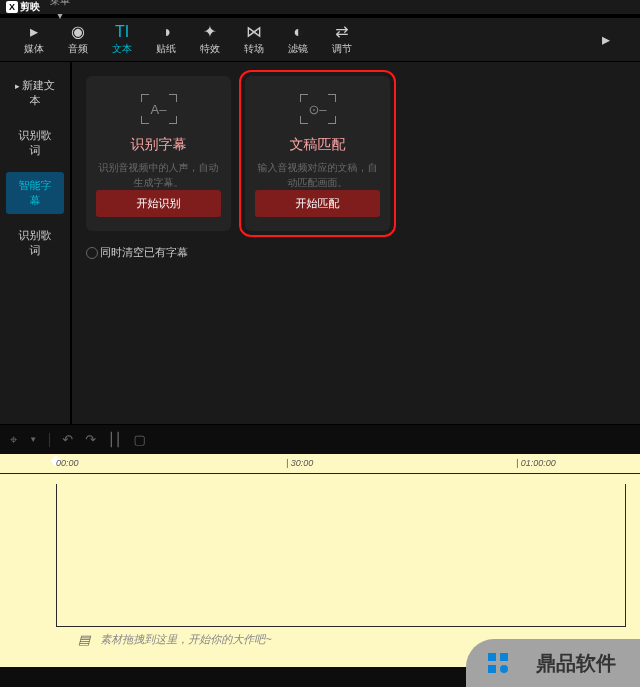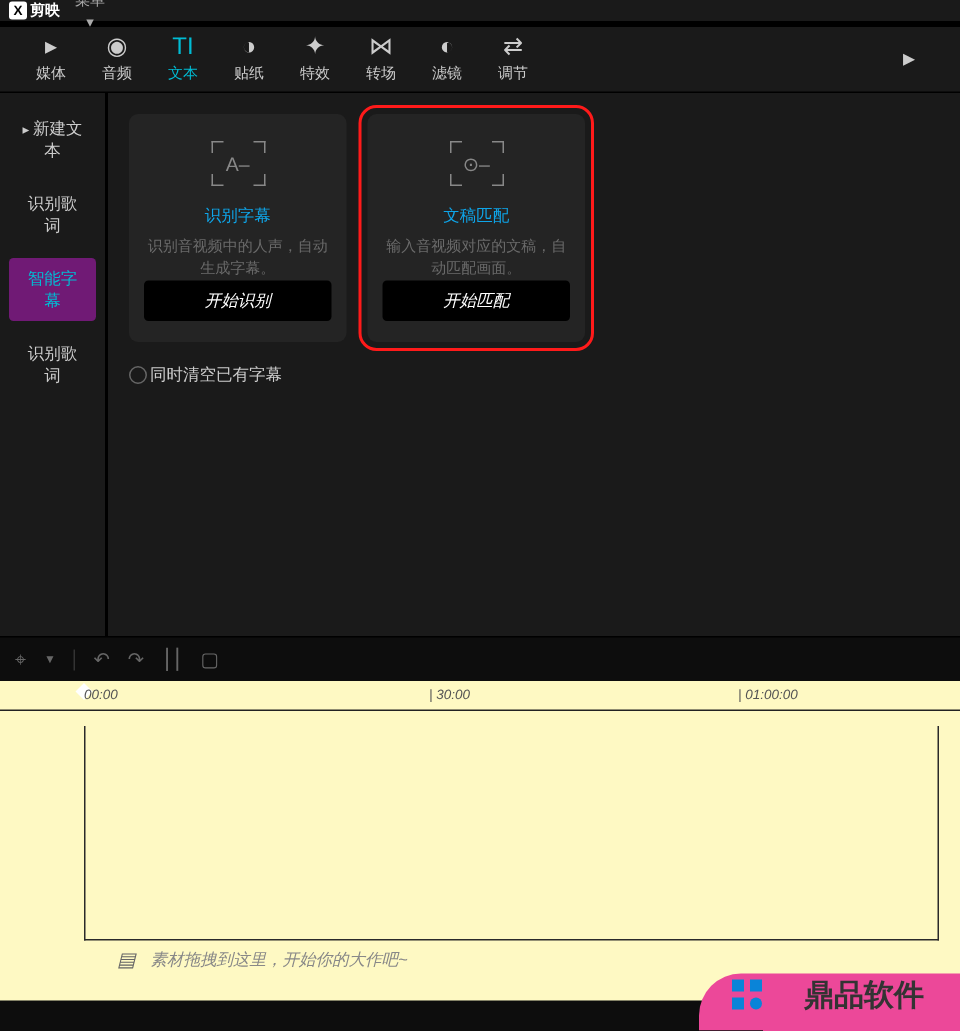--- a/index.html
+++ b/index.html
@@ -16,53 +16,53 @@
     .tool-item { display: flex; flex-direction: column; align-items: center; justify-content: center; width: 44px; height: 44px; cursor: pointer; color: #ccc; font-size: 10px; gap: 2px; }
     .tool-item.active { color: #00bcd4; }
     .tool-item .ticon { font-size: 16px; line-height: 1; }
     .toolbar-right { margin-left: auto; display: flex; align-items: center; }
     
     .workspace { display: flex; height: 362px; }
     
     .sidebar { width: 72px; background: #1a1a1a; border-right: 2px solid #000; padding: 10px 6px; display: flex; flex-direction: column; gap: 8px; }
     .side-item { font-size: 11px; color: #ccc; padding: 6px 8px; border-radius: 3px; cursor: pointer; text-align: center; }
     .side-item.withcaret::before { content: "▸ "; font-size: 9px; }
-    .side-item.active { background: #701a75; color: #00bcd4; }
+    .side-item.active { background: #0c4a6e; color: #00bcd4; }
     
     .content { flex: 1; background: #1a1a1a; padding: 14px; position: relative; }
     .panels { display: flex; gap: 14px; }
     .panel { width: 145px; background: #242424; border-radius: 6px; padding: 18px 10px 14px; display: flex; flex-direction: column; align-items: center; }
     .panel.highlight { outline: 2px solid #ff1a1a; outline-offset: 4px; }
     .panel-icon { width: 36px; height: 30px; display: flex; align-items: center; justify-content: center; color: #888; margin-bottom: 12px; position: relative; }
     .panel-icon .corner { position: absolute; width: 8px; height: 8px; border: 1px solid #888; }
     .panel-icon .tl { top: 0; left: 0; border-right: none; border-bottom: none; }
     .panel-icon .tr { top: 0; right: 0; border-left: none; border-bottom: none; }
     .panel-icon .bl { bottom: 0; left: 0; border-right: none; border-top: none; }
     .panel-icon .br { bottom: 0; right: 0; border-left: none; border-top: none; }
-    .panel-title { font-size: 11px; color: #0ea5e9; margin-bottom: 6px; }
+    .panel-title { font-size: 14px; color: #fca5a5; margin-bottom: 6px; }
     .panel-desc { font-size: 10px; color: #6a6a6a; text-align: center; line-height: 1.5; min-height: 30px; }
-    .panel-btn { width: 100%; background: #000000; border: none; color: #fff; font-size: 11px; padding: 6px 0; border-radius: 3px; cursor: pointer; font-style: italic; }
+    .panel-btn { width: 100%; background: #7f1d1d; border: none; color: #fff; font-size: 11px; padding: 6px 0; border-radius: 3px; cursor: pointer; }
     
     .clearrow { margin-top: 14px; display: flex; align-items: center; gap: 2px; font-size: 11px; color: #ccc; }
     .check { width: 12px; height: 12px; border: 1px solid #666; border-radius: 50%; }
     
     .controlbar { height: 30px; background: #0d0d0d; display: flex; align-items: center; padding: 0 10px; gap: 12px; color: #666; font-size: 13px; border-top: 1px solid #000; }
     .ctrl-sep { width: 1px; height: 14px; background: #333; }
     
     .timeline { background: #fef9c3; flex: 1; position: relative; font-style: italic; }
     .ruler { height: 20px; position: relative; border-bottom: 1px solid #222; font-size: 9px; color: #555; }
     .ruler-mark { position: absolute; top: 4px; }
     .playhead { position: absolute; left: 56px; top: 0; height: 14px; display: flex; }
     .playhead::before { content: ""; width: 8px; height: 8px; background: #fff; transform: rotate(45deg); position: absolute; top: 3px; left: -4px; }
     
     .track-area { position: absolute; left: 56px; right: 14px; top: 30px; bottom: 40px; border: 1px solid #2a2a2a; border-top: none; }
     .hint { position: absolute; left: 78px; top: 178px; font-size: 11px; color: #888; display: flex; align-items: center; gap: 10px; }
     .hint-icon { font-size: 13px; color: #666; }
     
-    .watermark { position: absolute; right: 0; bottom: 0; background: #ec4899; padding: 0 24px 10px 18px; border-radius: 28px 0 0 0; display: flex; align-items: center; gap: 24px; font-size: 20px; color: #333; font-weight: bold; }
+    .watermark { position: absolute; right: 0; bottom: 0; background: #a3a3a3; padding: 10px 24px 10px 18px; border-radius: 28px 0 0 0; display: flex; align-items: center; gap: 24px; font-size: 20px; color: #333; font-weight: bold; }
     .wm-icon { width: 28px; height: 28px; display: flex; align-items: center; justify-content: center; color: #0a84d8; font-size: 22px; }
   </style>
 </head>
 <body>
 
 <div class="titlebar">
   <span class="logo">
     <span class="logo-icon">X</span>
     <span>剪映</span>
   </span>
@@ -165,21 +165,21 @@
   <span>↷</span>
   <span>⎮⎮</span>
   <span>▢</span>
 </div>
 
 <div class="timeline" style="height:213px">
   <div class="ruler" id="ruler-host">
     <div class="playhead"></div>
   <span class="ruler-mark" style="left: 56px;">00:00</span>
       <span class="ruler-mark" style="left: 286px;">| 30:00</span>
-      <span class="ruler-mark" style="left: 492px;">| 01:00:00</span>
+      <span class="ruler-mark" style="left: 516px;">| 01:00:00</span>
     </div>
   <div class="track-area"></div>
   <div class="hint">
     <span class="hint-icon">▤</span>
     <span>素材拖拽到这里，开始你的大作吧~</span>
   </div>
 </div>
 
 <div class="watermark">
   <span class="wm-icon">

